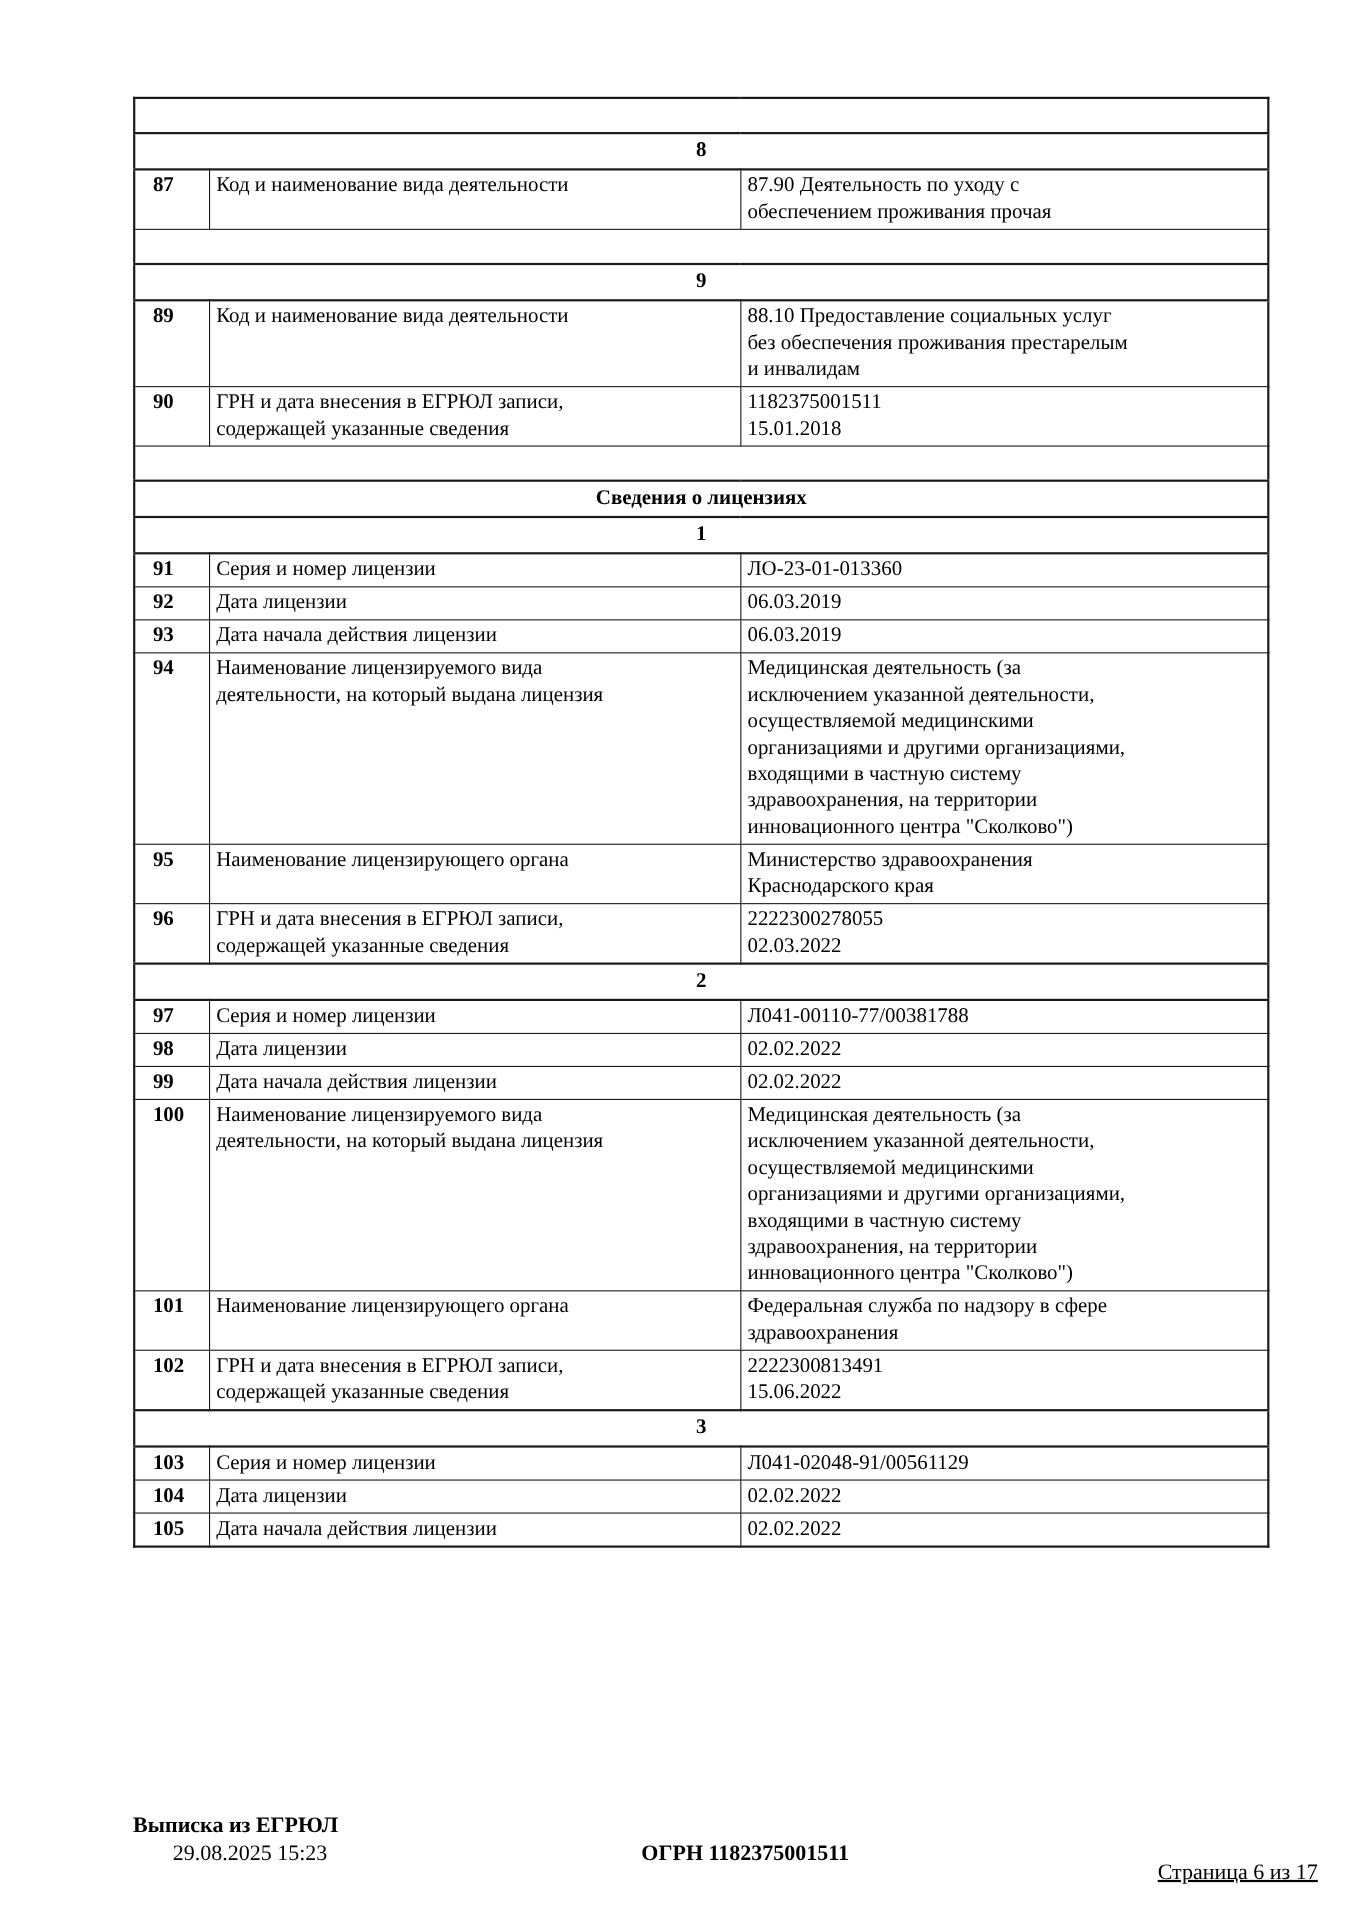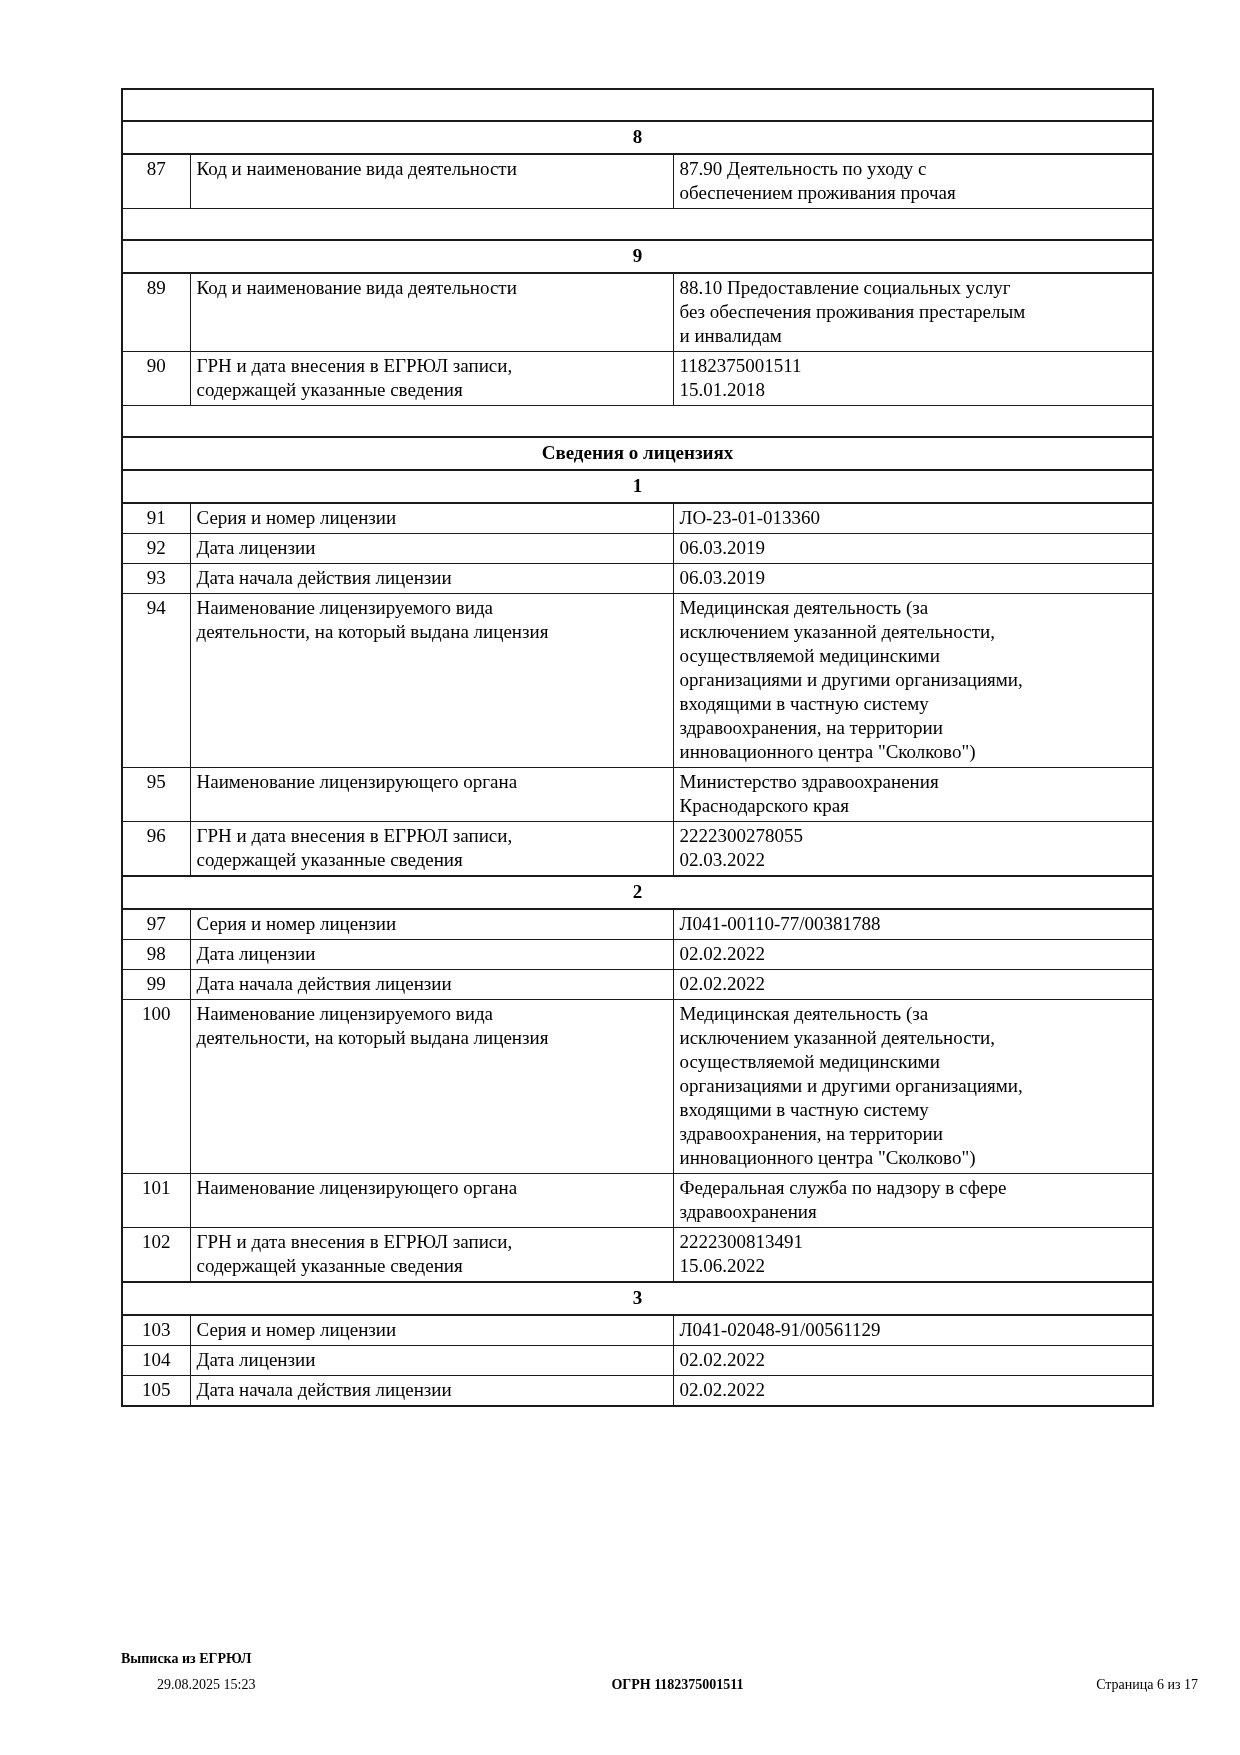--- a/index.html
+++ b/index.html
@@ -29,23 +29,23 @@
     line-height: 24px;
   }
   table.egrul td {
     vertical-align: top;
     border: 1px solid #1a1a1a;
     padding: 2px 6px 3px 6px;
     white-space: pre-line;
     overflow: hidden;
   }
   table.egrul td.num {
-    text-align: center;
-    padding-left: 2px;
+    padding-left: 16px;
     padding-right: 2px;
+    font-weight: bold;
   }
   tr.spacer td {
     border-left: none;
     border-right: none;
     height: 30px;
     padding: 0;
   }
   tr.section td, tr.title td {
     border-top: 2px solid #1a1a1a;
     border-bottom: 2px solid #1a1a1a;
@@ -54,21 +54,21 @@
     font-weight: bold;
     text-align: center;
     white-space: normal;
     padding: 3px 6px 4px 6px;
   }
   .footer {
     position: absolute;
     left: 121px;
     width: 1041px;
     top: 1646px;
-    font-size: 14px;
+    font-size: 20px;
     line-height: 26px;
   }
   .footer .doc-title {
     font-weight: bold;
   }
   .footer .line2 {
     position: relative;
     width: 100%;
     margin-left: 36px;
   }
@@ -76,22 +76,23 @@
     position: absolute;
     left: 0;
     right: 0;
     text-align: center;
     top: 0;
     font-weight: bold;
   }
   .footer .page-info {
     position: absolute;
     right: 0;
-    top: 0;
+    top: 17px;
     text-align: right;
+    text-decoration: underline;
   }
 </style>
 </head>
 <body>
 
 <div class="table-wrap">
   <table class="egrul">
     <colgroup>
       <col style="width:68px">
       <col style="width:483px">

